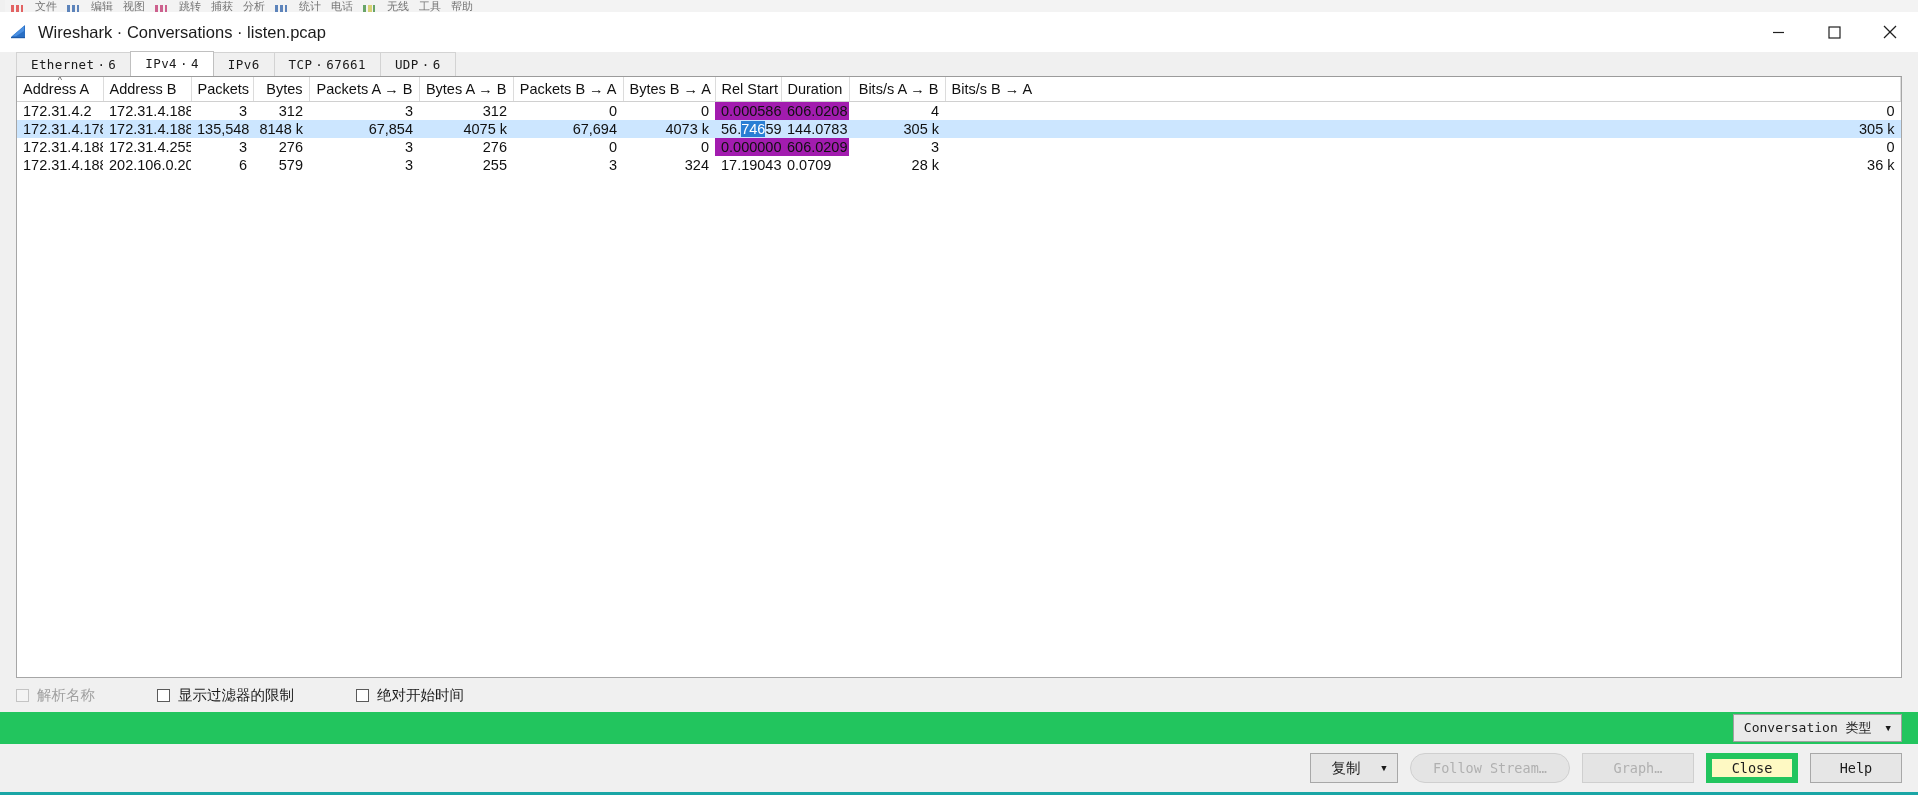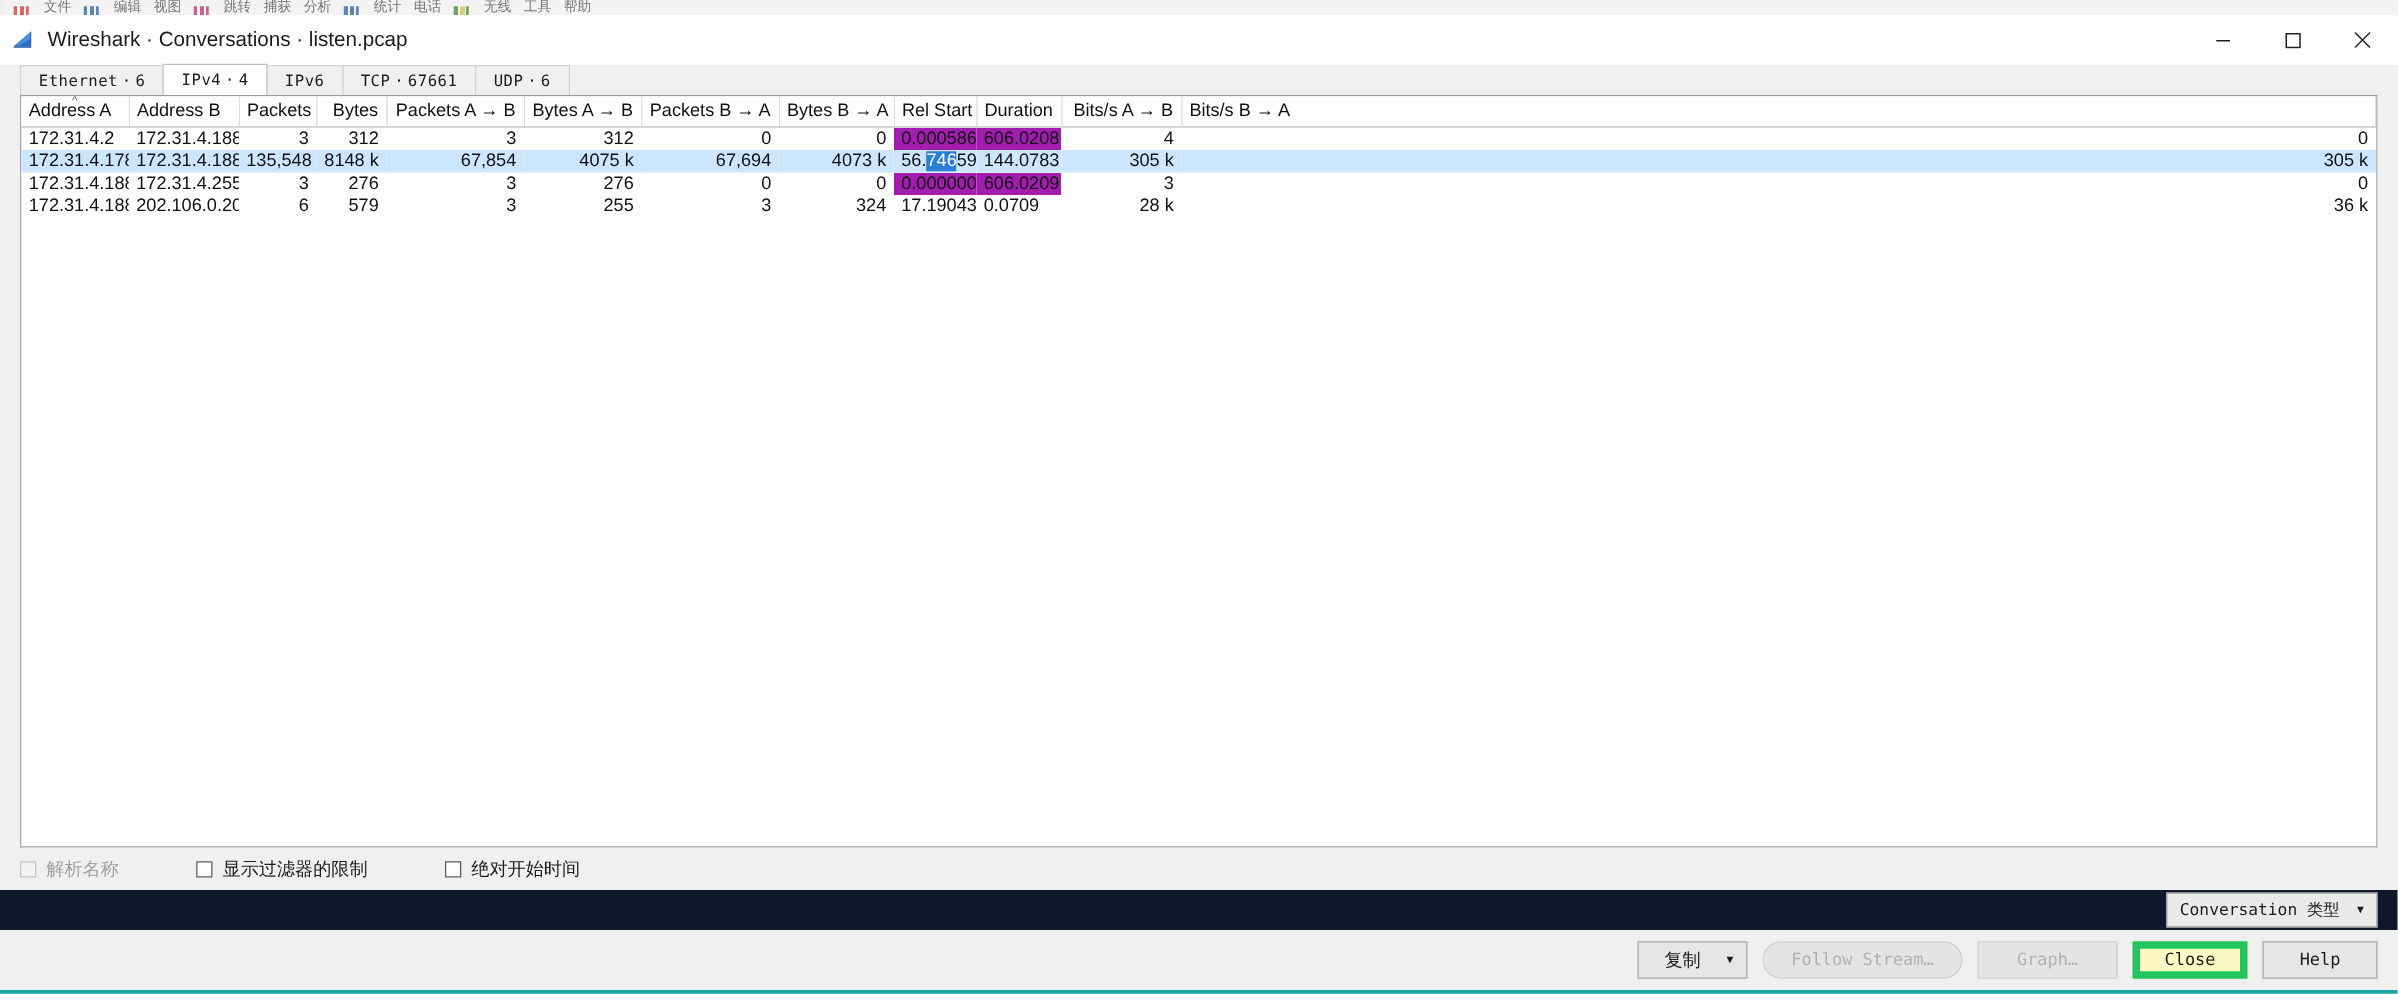--- a/index.html
+++ b/index.html
@@ -215,21 +215,21 @@
   .chk.disabled .box { border-color: #c4c4c4; background: #f4f4f4; }
 
   
   .type-row {
     height: 32px;
     flex: 0 0 32px;
     display: flex;
     align-items: center;
     justify-content: flex-end;
     padding-right: 16px;
-    background: #0f172a;
+    background: #22c55e;
   }
   .type-btn {
     font-family: "DejaVu Sans Mono", "Liberation Mono", monospace;
     font-size: 13px;
     color: #1b1b1b;
     background: #eaeaea;
     border: 1px solid #a0a0a0;
     height: 26px;
     display: flex;
     align-items: center;

